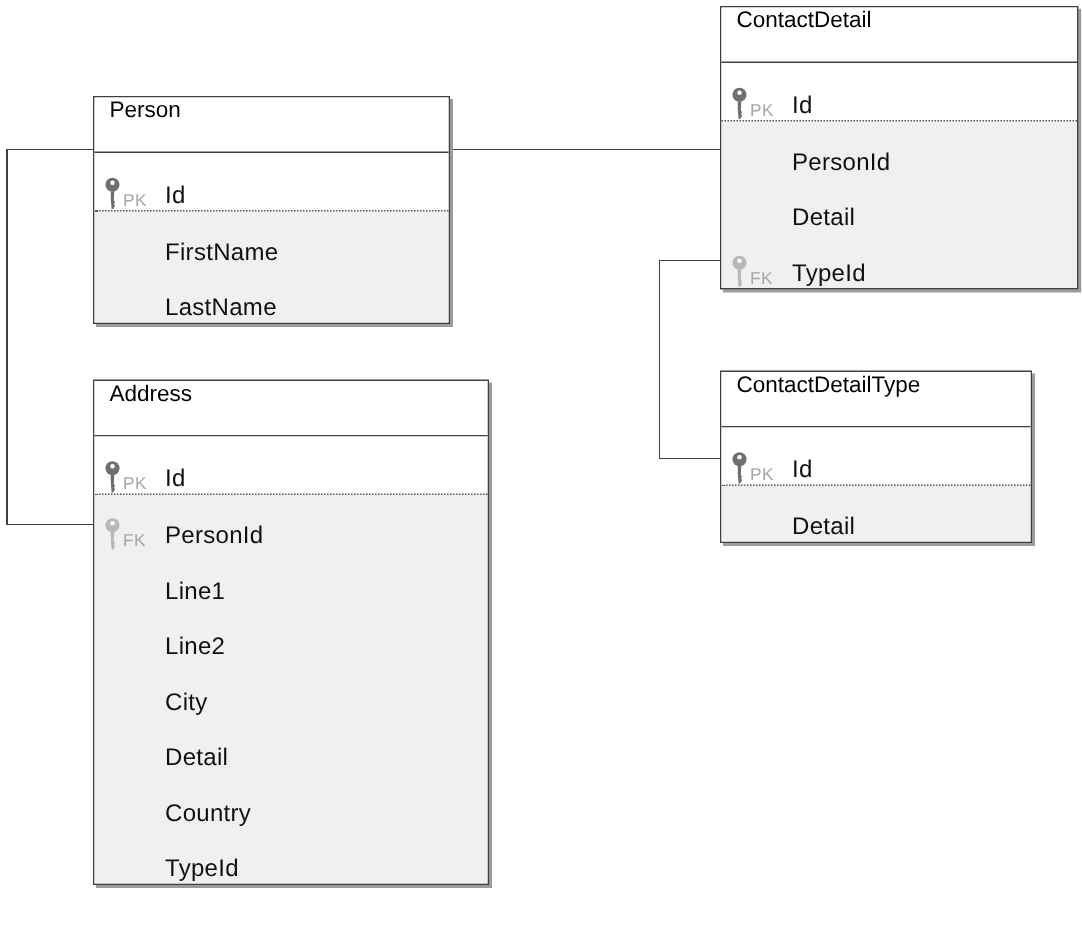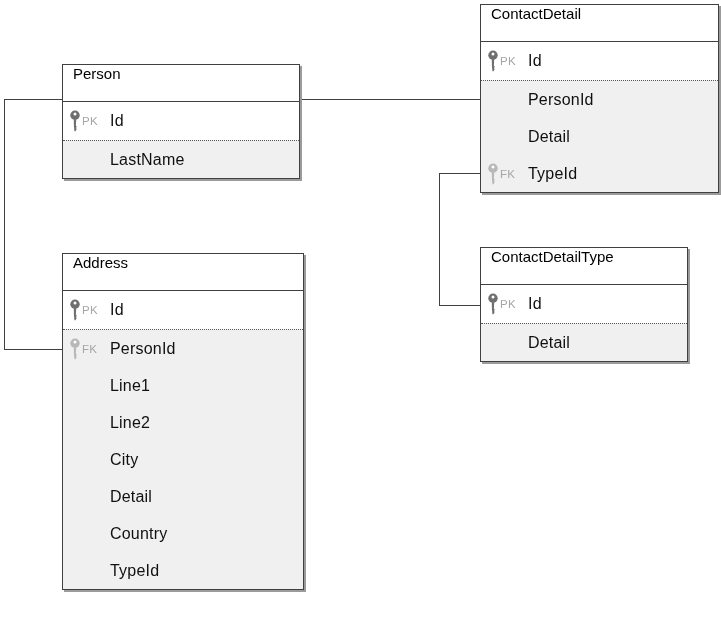--- a/index.html
+++ b/index.html
@@ -15,21 +15,21 @@
     box-sizing:border-box;
   }
   .t-header {
     height:37px; display:flex; align-items:flex-start; padding-left:10px;
     font-size:15px; color:#000000; background:#ffffff;
     border-bottom:1px solid #404040; box-sizing:border-box;
   }
   .t-keys { background:#ffffff; }
   .t-body { background:#f0f0f0; border-top:1px dotted #5a5a5a; }
   .t-row {
-    height:37px; display:flex; align-items:center; padding-left:7px;
+    height:37px; display:flex; align-items:flex-end; padding-left:7px;
     box-sizing:border-box;
   }
   .t-keys .t-row { height:38px; }
   .k-icon { width:12px; display:flex; align-items:center; }
   .k-label { width:28px; font-size:11.5px; color:#a6a6a6; letter-spacing:0.3px; }
   .f-name { font-size:16px; color:#101010; letter-spacing:0.2px; }
   .keyglyph.pk .solid { fill:#6f6f6f; }
   .keyglyph.fk .solid { fill:#b8b8b8; }
   .keyglyph .hole { fill:#ffffff; }
 </style>
@@ -58,20 +58,25 @@
             </svg>
           </span>
         <span class="k-label">PK</span>
         <span class="f-name">Id</span>
       </div>
     </div>
     <div class="t-body">
       <div class="t-row">
         <span class="k-icon"></span>
         <span class="k-label"></span>
+        <span class="f-name">FirstName</span>
+      </div>
+      <div class="t-row">
+        <span class="k-icon"></span>
+        <span class="k-label"></span>
         <span class="f-name">LastName</span>
       </div>
     </div>
   </div>
 
   <div class="table" style="left:480px; top:4px; width:239px;">
     <div class="t-header">
       <span>ContactDetail</span>
     </div>
     <div class="t-keys">
@@ -105,21 +110,21 @@
               <path class="solid" d="M3.8,9.5 L6.2,9.5 L5.9,15.8 L6.8,16.6 L6.0,17.9 L6.7,19.1 L5.5,21.3 L4.4,21.3 L3.9,15.8 Z"></path>
               <circle class="hole" cx="5" cy="3.9" r="1.5"></circle>
             </svg>
           </span>
         <span class="k-label">FK</span>
         <span class="f-name">TypeId</span>
       </div>
     </div>
   </div>
 
-  <div class="table" style="left:62px; top:253px; width:242px;">
+  <div class="table" style="left:62px; top:253px; width:264px;">
     <div class="t-header">
       <span>Address</span>
     </div>
     <div class="t-keys">
       <div class="t-row">
         <span class="k-icon">
             <svg class="keyglyph pk" width="10" height="22" viewBox="0 0 10 22">
               <circle class="solid" cx="5" cy="5.2" r="4.7"></circle>
               <path class="solid" d="M3.8,9.5 L6.2,9.5 L5.9,15.8 L6.8,16.6 L6.0,17.9 L6.7,19.1 L5.5,21.3 L4.4,21.3 L3.9,15.8 Z"></path>
               <circle class="hole" cx="5" cy="3.9" r="1.5"></circle>

